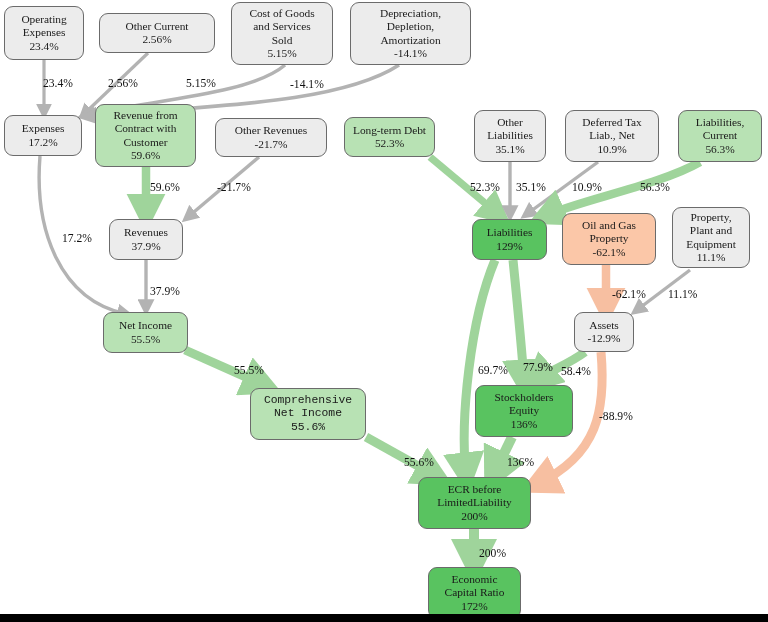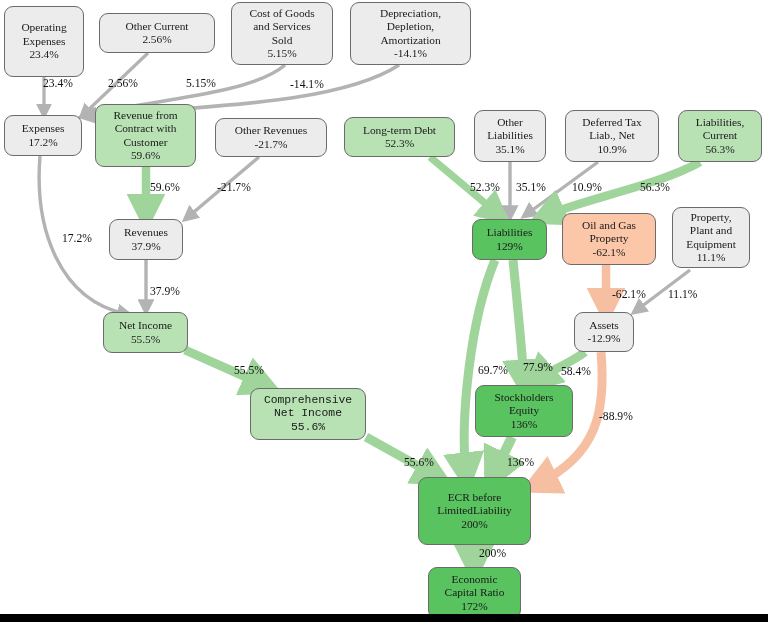--- a/index.html
+++ b/index.html
@@ -107,21 +107,21 @@
       <path d="M 585,352 C 566,366 546,372 536,381" stroke="#9fd49b" stroke-width="9" marker-end="url(#ah-green)"></path>
       <path d="M 601,352 C 606,410 598,455 537,484" stroke="#f7bfa1" stroke-width="9" marker-end="url(#ah-orange)"></path>
 
       <path d="M 366,437 L 436,476" stroke="#9fd49b" stroke-width="9" marker-end="url(#ah-green)"></path>
       <path d="M 512,437 L 494,474" stroke="#9fd49b" stroke-width="10" marker-end="url(#ah-green)"></path>
       <path d="M 474,529 L 474,563" stroke="#9fd49b" stroke-width="10" marker-end="url(#ah-green)"></path>
     </g>
   </svg>
 
   <div id="nodes">
-      <div class="node fill-gray" style="left: 4px; top: 6px; width: 80px; height: 71px; text-align: center;">
+      <div class="node fill-gray" style="left: 4px; top: 6px; width: 80px; height: 54px; text-align: center;">
         <span class="ln">Operating</span>
         <span class="ln">Expenses</span>
         <span class="ln">23.4%</span>
       </div>
       <div class="node fill-gray" style="left: 99px; top: 13px; width: 116px; height: 40px;">
         <span class="ln">Other Current</span>
         <span class="ln">2.56%</span>
       </div>
       <div class="node fill-gray" style="left: 231px; top: 2px; width: 102px; height: 63px;">
         <span class="ln">Cost of Goods</span>
@@ -142,21 +142,21 @@
       <div class="node fill-lgreen" style="left: 95px; top: 104px; width: 101px; height: 63px;">
         <span class="ln">Revenue from</span>
         <span class="ln">Contract with</span>
         <span class="ln">Customer</span>
         <span class="ln">59.6%</span>
       </div>
       <div class="node fill-gray" style="left: 215px; top: 118px; width: 112px; height: 39px;">
         <span class="ln">Other Revenues</span>
         <span class="ln">-21.7%</span>
       </div>
-      <div class="node fill-lgreen" style="left: 344px; top: 117px; width: 111px; height: 40px;">
+      <div class="node fill-lgreen" style="left: 344px; top: 117px; width: 91px; height: 40px;">
         <span class="ln">Long-term Debt</span>
         <span class="ln">52.3%</span>
       </div>
       <div class="node fill-gray" style="left: 474px; top: 110px; width: 72px; height: 52px;">
         <span class="ln">Other</span>
         <span class="ln">Liabilities</span>
         <span class="ln">35.1%</span>
       </div>
       <div class="node fill-gray" style="left: 565px; top: 110px; width: 94px; height: 52px; font-family: Liberation Serif, serif;">
         <span class="ln">Deferred Tax</span>
@@ -198,21 +198,21 @@
       <div class="node fill-lgreen" style="left: 250px; top: 388px; width: 116px; height: 52px; font-family: Liberation Mono, monospace;">
         <span class="ln">Comprehensive</span>
         <span class="ln">Net Income</span>
         <span class="ln">55.6%</span>
       </div>
       <div class="node fill-mgreen" style="left: 475px; top: 385px; width: 98px; height: 52px;">
         <span class="ln">Stockholders</span>
         <span class="ln">Equity</span>
         <span class="ln">136%</span>
       </div>
-      <div class="node fill-mgreen" style="left: 418px; top: 477px; width: 113px; height: 68px;">
+      <div class="node fill-mgreen" style="left: 418px; top: 477px; width: 113px; height: 52px;">
         <span class="ln">ECR before</span>
         <span class="ln">LimitedLiability</span>
         <span class="ln">200%</span>
       </div>
       <div class="node fill-mgreen" style="left: 428px; top: 567px; width: 93px; height: 52px;">
         <span class="ln">Economic</span>
         <span class="ln">Capital Ratio</span>
         <span class="ln">172%</span>
       </div>
     </div>

